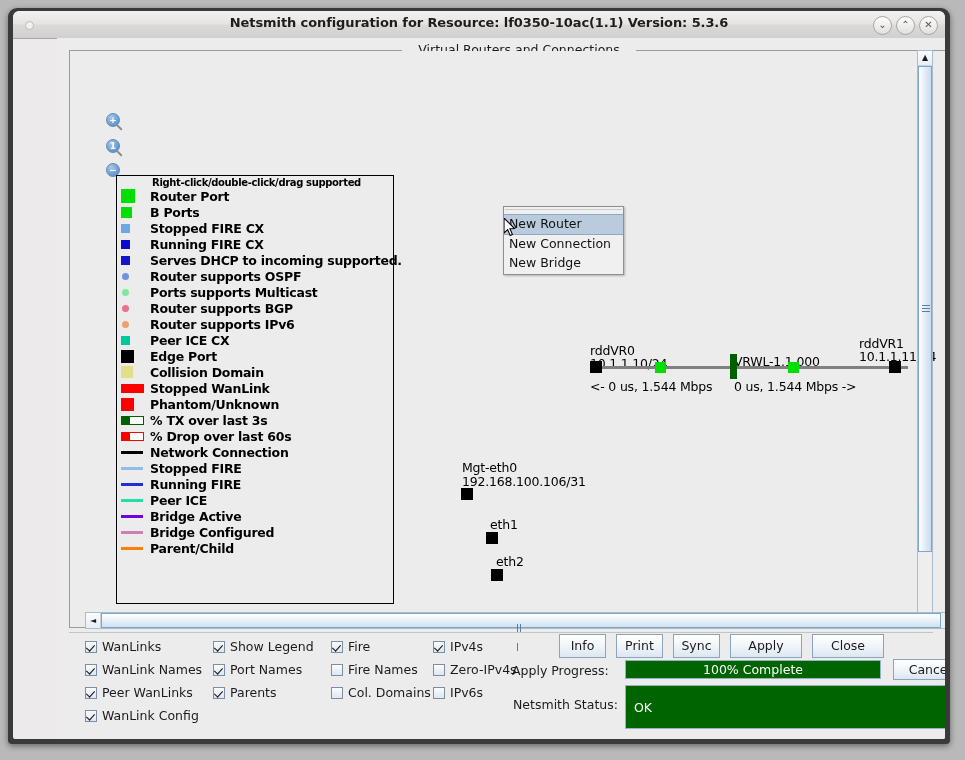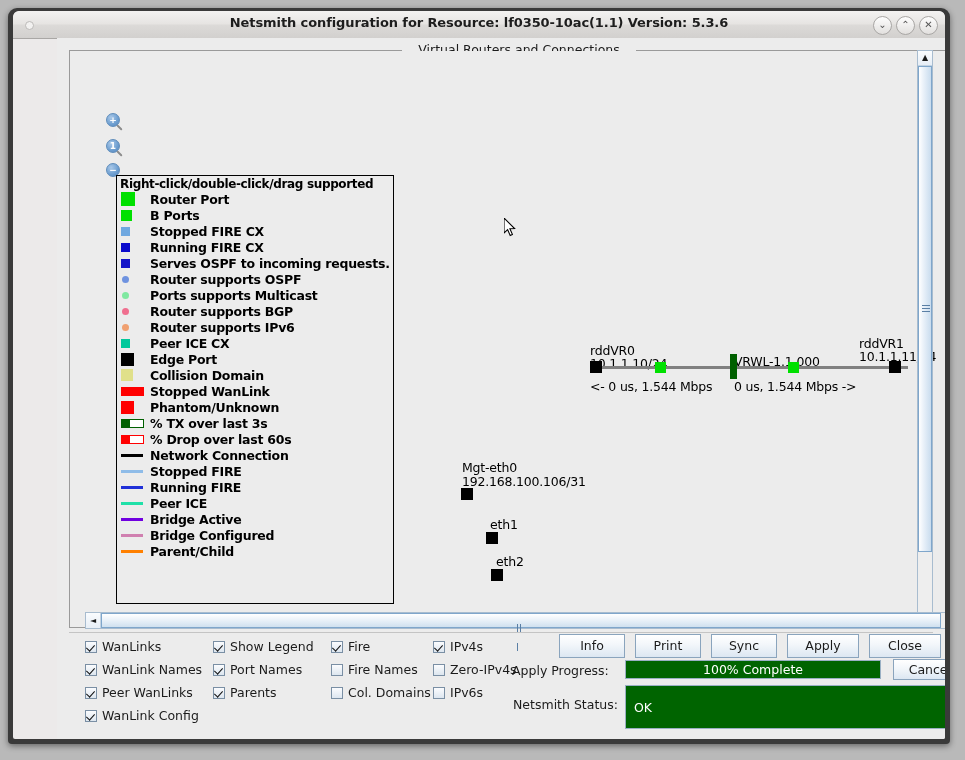--- a/index.html
+++ b/index.html
@@ -154,27 +154,28 @@
   .legend {
     position: absolute;
     left: 46px; top: 124px;
     width: 278px; height: 429px;
     border: 1px solid #000;
     background: #ececec;
     box-sizing: border-box;
     padding: 0;
   }
   .legend-head {
-    font-size: 12px;
+    font-size: 10px;
     font-weight: bold;
     color: #000;
     padding: 1px 0 0 3px;
     white-space: nowrap;
     font-family: "DejaVu Sans", sans-serif;
     letter-spacing: -0.35px;
+    text-align: center;
   }
   .legend-row {
     display: flex;
     align-items: center;
     height: 16px;
     padding-left: 4px;
   }
   .sw {
     display: inline-block;
     flex: 0 0 auto;
@@ -373,21 +374,21 @@
     white-space: nowrap;
     font-family: "DejaVu Sans", sans-serif;
   }
   .btnrow {
     position: absolute;
     left: 490px; top: 2px;
     display: flex;
     gap: 10px;
   }
   .btn {
-    width: 66px; height: 24px;
+    width: 47px; height: 24px;
     background: linear-gradient(to bottom,#ffffff 0%, #f2f6fa 45%, #dce7f2 100%);
     border: 1px solid #8aa4bd;
     box-sizing: border-box;
     font-size: 12.5px;
     color: #1b1b1b;
     text-align: center;
     line-height: 22px;
     font-family: "DejaVu Sans", sans-serif;
   }
   .btn.wide { width: 72px; }
@@ -508,21 +509,21 @@
                   <div class="legend-row">
                     <span class="sw" style="width: 24px; height: 14px; position: relative;">
                       <span style="position: absolute; left: 0px; width: 9px; height: 9px; background: rgb(10, 10, 204); top: 2.5px;"></span>
                     </span>
                     <span class="legend-label">Running FIRE CX</span>
                   </div>
                   <div class="legend-row">
                     <span class="sw" style="width: 24px; height: 14px; position: relative;">
                       <span style="position: absolute; left: 0px; width: 9px; height: 9px; background: rgb(20, 20, 200); top: 2.5px;"></span>
                     </span>
-                    <span class="legend-label">Serves OSPF to incoming requests.</span>
+                    <span class="legend-label">Serves DHCP to incoming supported.</span>
                   </div>
                   <div class="legend-row">
                     <span class="sw" style="width: 24px; height: 14px; position: relative;">
                       <span style="position: absolute; left: 1px; width: 7px; height: 7px; background: rgb(111, 147, 224); border-radius: 50%; top: 3.5px;"></span>
                     </span>
                     <span class="legend-label">Router supports OSPF</span>
                   </div>
                   <div class="legend-row">
                     <span class="sw" style="width: 24px; height: 14px; position: relative;">
                       <span style="position: absolute; left: 1px; width: 7px; height: 7px; background: rgb(127, 232, 160); border-radius: 50%; top: 3.5px;"></span>
@@ -621,20 +622,26 @@
                   </div>
                   <div class="legend-row">
                     <span class="sw" style="width: 24px; height: 14px; position: relative;">
                       <span style="position: absolute; left: 0px; width: 22px; height: 3px; background: rgb(255, 128, 0); top: 6px;"></span>
                     </span>
                     <span class="legend-label">Parent/Child</span>
                   </div>
                 </div>
             </div>
 
+            <div class="popup">
+              <div class="popup-top"></div>
+              <div class="popup-item sel">New Router</div>
+              <div class="popup-item">New Connection</div>
+              <div class="popup-item">New Bridge</div>
+            </div>
             <svg class="cursor-arrow" viewBox="0 0 12 19">
               <polygon points="0,0 0,15 3.6,11.6 6.2,17.4 8.4,16.4 5.9,10.8 10.6,10.6" fill="#ffffff" stroke="#000" stroke-width="1.1"></polygon>
             </svg>
 
             <div class="netlabel" style="left:520px; top:292px">rddVR0</div>
             <div class="netlabel" style="left:520px; top:305px">10.1.1.10/24</div>
             <div class="netlabel" style="left:520px; top:328px">&lt;- 0 us, 1.544 Mbps</div>
 
             <div class="netlabel" style="left:664px; top:303px">VRWL-1.1.000</div>
             <div class="netlabel" style="left:664px; top:328px">0 us, 1.544 Mbps -&gt;</div>

